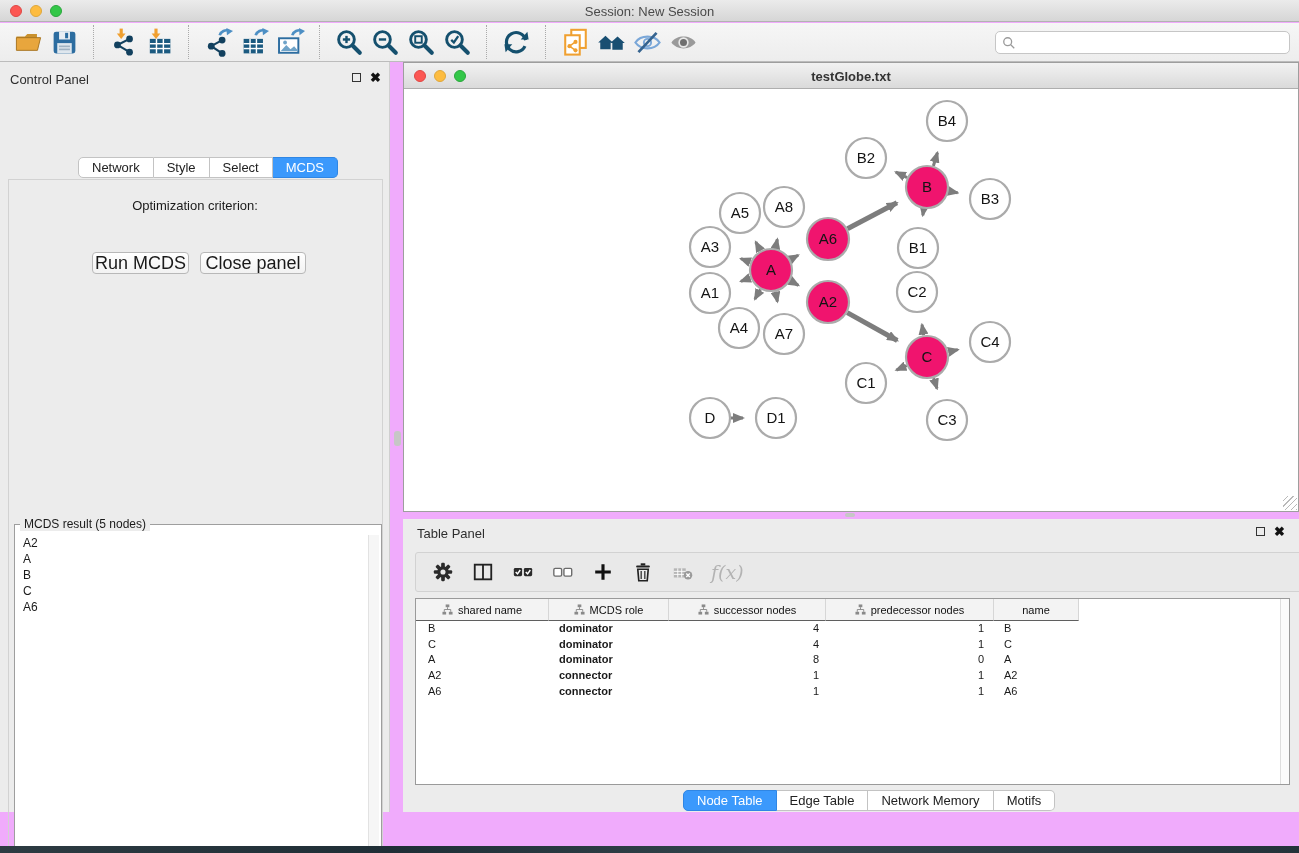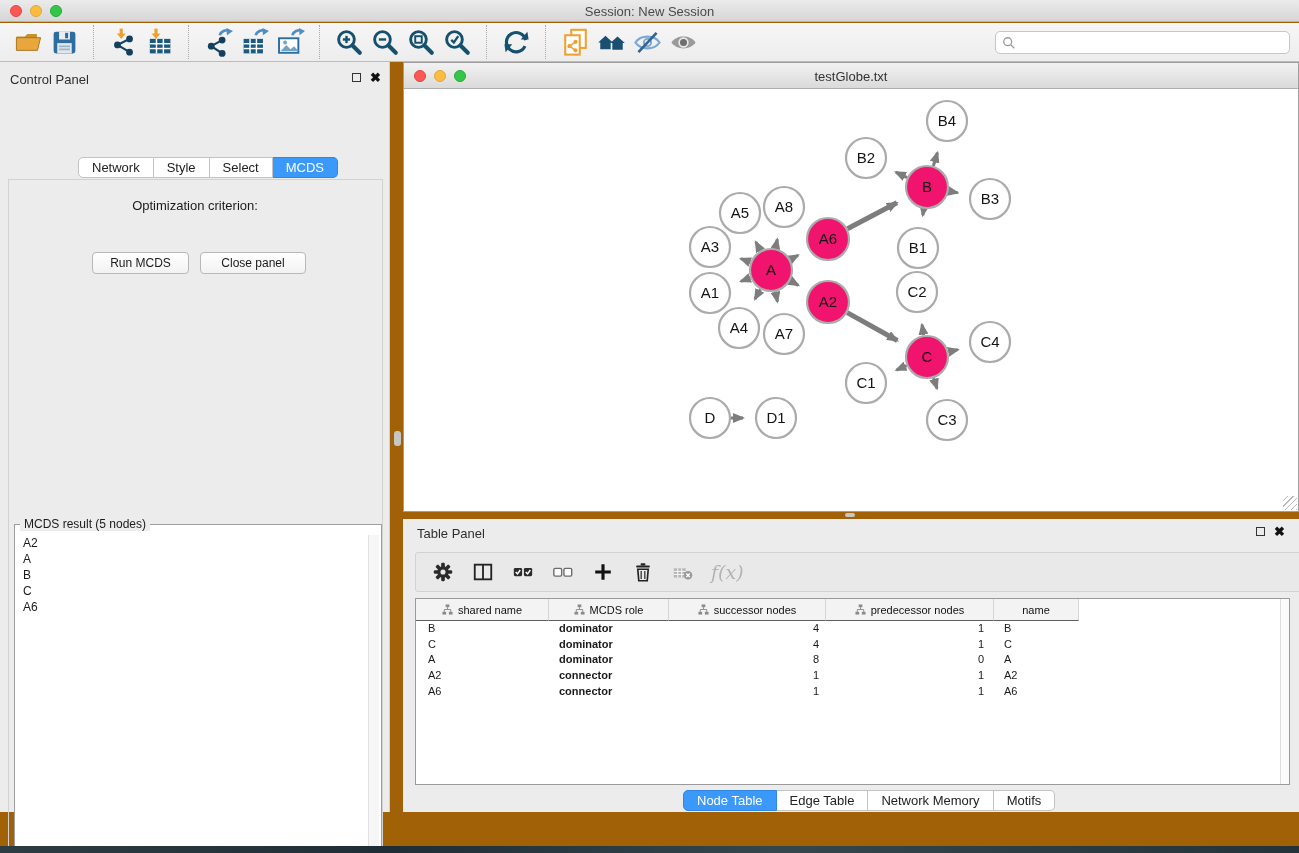--- a/index.html
+++ b/index.html
@@ -1,19 +1,19 @@
 <!DOCTYPE html>
 <html><head>
 <meta charset="utf-8">
 <style>
   * { margin:0; padding:0; box-sizing:border-box; }
   html,body { background:#444; }
   .root {
     position:relative; width:1299px; height:853px; overflow:hidden;
-    background:#a16207; font-family:"Liberation Sans", sans-serif; color:#1a1a1a;
+    background:#f0abfc; font-family:"Liberation Sans", sans-serif; color:#1a1a1a;
   }
   
   .titlebar {
     position:absolute; left:0; top:0; width:1299px; height:22px;
     background:linear-gradient(#ebebeb,#d6d6d6); border-bottom:1px solid #b2b2b2;
   }
   .lights { position:absolute; left:10px; top:5px; display:flex; gap:8px; }
   .light { width:12px; height:12px; border-radius:50%; }
   .light.r { background:#fc5753; border:1px solid #df4744; }
   .light.y { background:#fdbc40; border:1px solid #dea73b; }
@@ -58,30 +58,30 @@
   }
   .dropdown .dtext { flex:1; padding-left:9px; }
   .stepper {
     width:21px; height:23px; margin-right:-1px; border-radius:0 4px 4px 0;
     background:linear-gradient(#6cb0f9,#3285f2); display:flex; flex-direction:column; align-items:center; justify-content:center; gap:2px;
   }
   .stepper .up { width:0; height:0; border-left:4px solid transparent; border-right:4px solid transparent; border-bottom:5px solid #fff; }
   .stepper .dn { width:0; height:0; border-left:4px solid transparent; border-right:4px solid transparent; border-top:5px solid #fff; }
   .btn {
     position:absolute; height:22px; background:linear-gradient(#ffffff,#f2f2f2); border:1px solid #b8b8b8; border-radius:4px;
-    font-size:12px; display:flex; align-items:center; justify-content:center; color:#1a1a1a;
+    font-size:18px; display:flex; align-items:center; justify-content:center; color:#1a1a1a;
   }
   .fieldset { position:absolute; left:14px; top:462px; width:368px; height:338px; border:1px solid #9e9e9e; background:#fff; }
   .fieldset .legend { position:absolute; left:5px; top:-8px; background:#ececec; padding:0 4px; font-size:12px; color:#1a1a1a; }
   .fieldset .list { position:absolute; left:8px; top:10px; right:16px; bottom:4px; font-size:12px; line-height:16px; overflow:hidden; }
   .fieldset .scroll { position:absolute; right:2px; top:10px; bottom:2px; width:11px; background:#f6f6f6; border-left:1px solid #e2e2e2; }
 
   
   .netwin { position:absolute; left:403px; top:62px; width:896px; height:450px; border:1px solid #9e9e9e; background:#fff; }
-  .net-titlebar { position:absolute; left:0; top:0; right:0; height:26px; background:linear-gradient(#f2f2f2,#dadada); border-bottom:1px solid #aeaeae; }
+  .net-titlebar { position:absolute; left:0; top:0; right:0; height:26px; background:linear-gradient(#f2f2f2,#dadada); border-bottom:1px solid #aeaeae;font-weight:bold; }
   .net-title { position:absolute; left:0; right:0; top:6px; text-align:center; font-size:13px; color:#333; }
   .net-canvas { position:absolute; left:0; top:26px; width:894px; height:422px; background:#fff; }
   .grip { position:absolute; right:1px; bottom:1px; width:14px; height:14px;
     background:repeating-linear-gradient(135deg,transparent 0 3px,#b9b9b9 3px 4px); }
   .mini-thumb { position:absolute; background:#c6c6c6; border-radius:3px; }
 
   
   .tpanel { position:absolute; left:403px; top:519px; width:896px; height:293px; background:#ececec; }
   .tp-toolbar { position:absolute; left:12px; top:33px; width:980px; height:40px; background:#e9e9e9; border:1px solid #d2d2d2; border-radius:3px;
     display:flex; align-items:center; gap:16px; padding-left:15px; }

